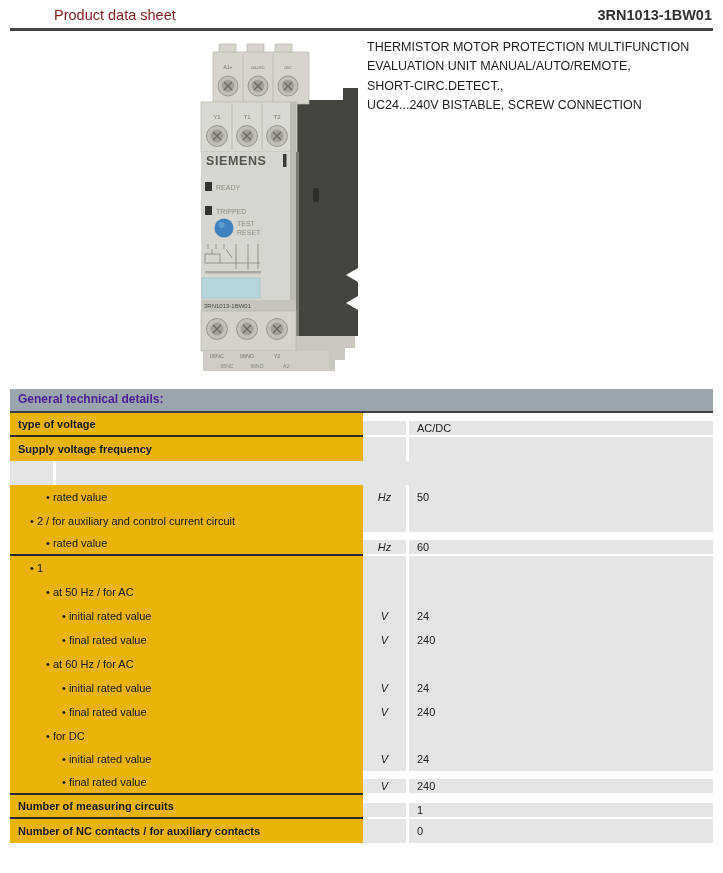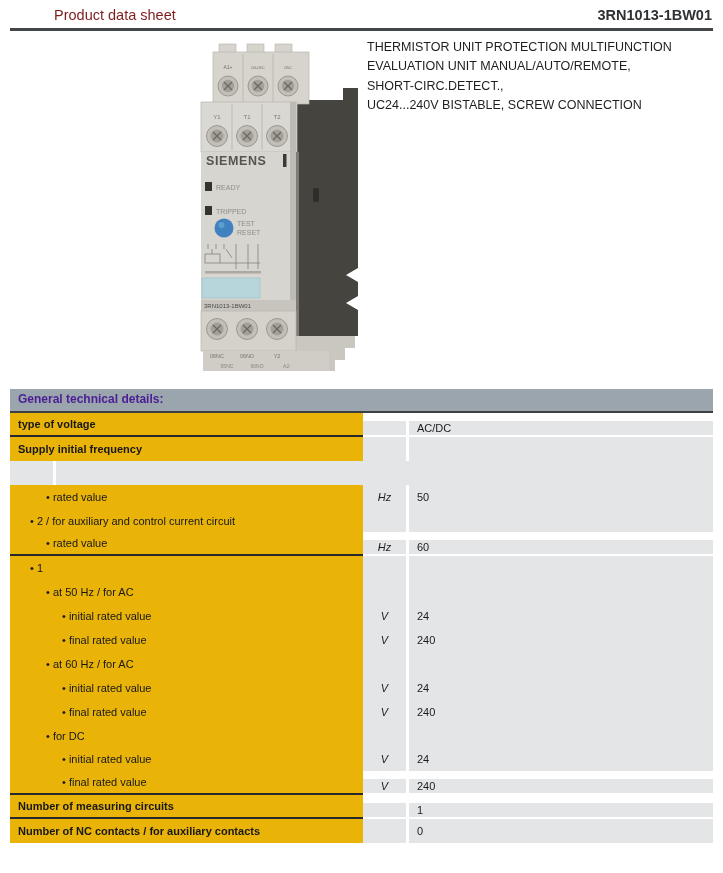--- a/index.html
+++ b/index.html
@@ -157,39 +157,39 @@
     <text x="52" y="320" font-size="5.4" fill="#77756d" text-anchor="middle">06NO</text>
     <text x="82" y="320" font-size="5.4" fill="#77756d" text-anchor="middle">Y2</text>
     <text x="32" y="330" font-size="5" fill="#8a887f" text-anchor="middle">95NC</text>
     <text x="62" y="330" font-size="5" fill="#8a887f" text-anchor="middle">96NO</text>
     <text x="92" y="330" font-size="5" fill="#8a887f" text-anchor="middle">A2-</text>
   </g>
 </svg>
 </div>
 
 <div class="product-desc">
-  <div>THERMISTOR UNIT PROTECTION MULTIFUNCTION</div>
+  <div>THERMISTOR MOTOR PROTECTION MULTIFUNCTION</div>
   <div>EVALUATION UNIT MANUAL/AUTO/REMOTE,</div>
   <div>SHORT-CIRC.DETECT.,</div>
   <div>UC24...240V BISTABLE, SCREW CONNECTION</div>
 </div>
 
 <div class="spec-table">
   <div class="section-header">General technical details:</div>
   <div>
       <div class="row sep">
         <div class="cell-label lvl0">
           <span>type of voltage</span>
         </div>
         <div class="cell-unit"></div>
         <div class="cell-value">AC/DC</div>
       </div>
       <div class="row">
         <div class="cell-label lvl0">
-          <span>Supply initial frequency</span>
+          <span>Supply voltage frequency</span>
         </div>
         <div class="cell-unit"></div>
         <div class="cell-value"></div>
       </div>
       <div class="row">
         <div class="cell-unit"></div>
         <div class="cell-value"></div>
       </div>
       <div class="row">
         <div class="cell-label lvl2">

